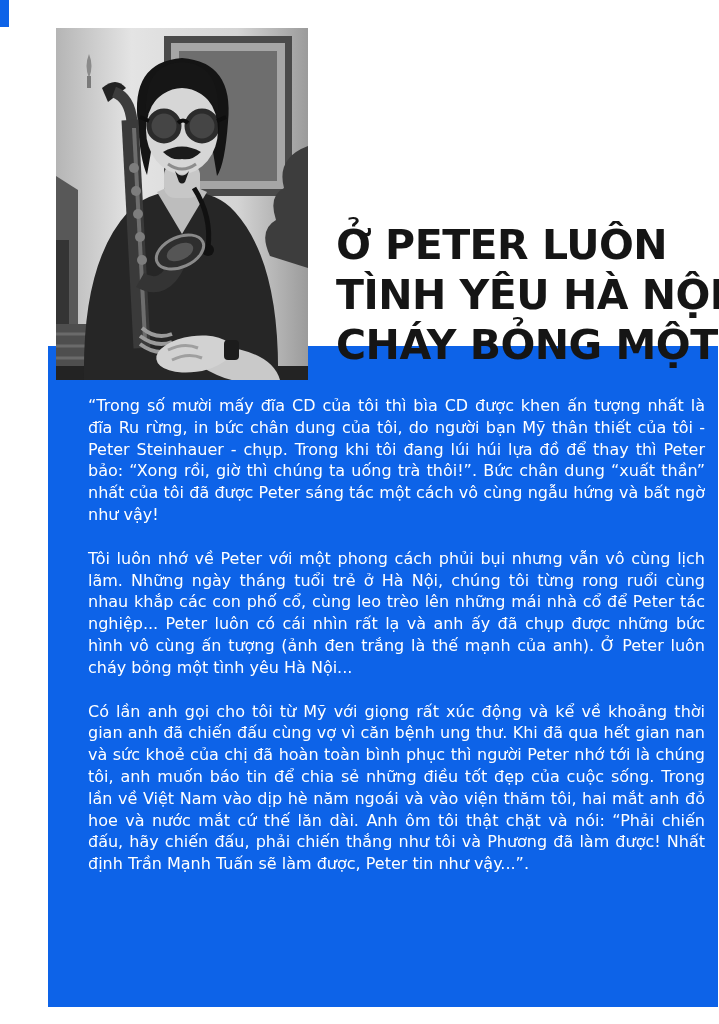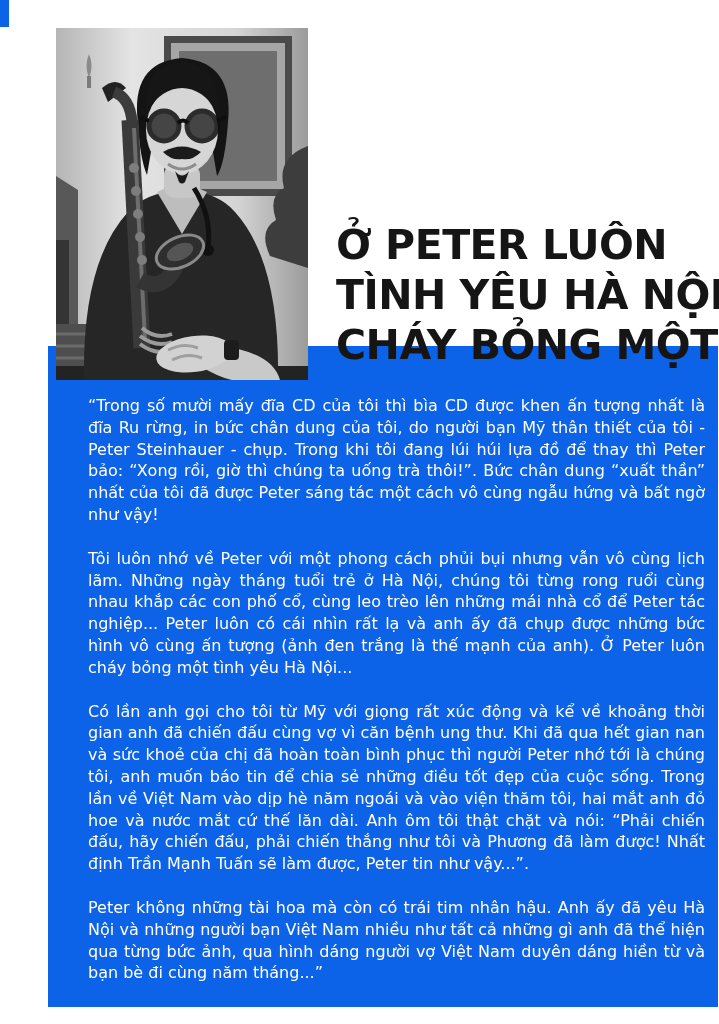--- a/index.html
+++ b/index.html
@@ -138,16 +138,15 @@
   <h1 class="headline" style="margin:16px">
     <div>Ở PETER LUÔN</div>
     <div>TÌNH YÊU HÀ NỘI</div>
     <div>CHÁY BỎNG MỘT</div>
   </h1>
 
   <div class="article-box">
     <p>“Trong số mười mấy đĩa CD của tôi thì bìa CD được khen ấn tượng nhất là đĩa Ru rừng, in bức chân dung của tôi, do người bạn Mỹ thân thiết của tôi - Peter Steinhauer - chụp. Trong khi tôi đang lúi húi lựa đồ để thay thì Peter bảo: “Xong rồi, giờ thì chúng ta uống trà thôi!”. Bức chân dung “xuất thần” nhất của tôi đã được Peter sáng tác một cách vô cùng ngẫu hứng và bất ngờ như vậy!</p>
     <p>Tôi luôn nhớ về Peter với một phong cách phủi bụi nhưng vẫn vô cùng lịch lãm. Những ngày tháng tuổi trẻ ở Hà Nội, chúng tôi từng rong ruổi cùng nhau khắp các con phố cổ, cùng leo trèo lên những mái nhà cổ để Peter tác nghiệp... Peter luôn có cái nhìn rất lạ và anh ấy đã chụp được những bức hình vô cùng ấn tượng (ảnh đen trắng là thế mạnh của anh). Ở Peter luôn cháy bỏng một tình yêu Hà Nội...</p>
     <p>Có lần anh gọi cho tôi từ Mỹ với giọng rất xúc động và kể về khoảng thời gian anh đã chiến đấu cùng vợ vì căn bệnh ung thư. Khi đã qua hết gian nan và sức khoẻ của chị đã hoàn toàn bình phục thì người Peter nhớ tới là chúng tôi, anh muốn báo tin để chia sẻ những điều tốt đẹp của cuộc sống. Trong lần về Việt Nam vào dịp hè năm ngoái và vào viện thăm tôi, hai mắt anh đỏ hoe và nước mắt cứ thế lăn dài. Anh ôm tôi thật chặt và nói: “Phải chiến đấu, hãy chiến đấu, phải chiến thắng như tôi và Phương đã làm được! Nhất định Trần Mạnh Tuấn sẽ làm được, Peter tin như vậy...”.</p>
-    <p>Peter không những tài hoa mà còn có trái tim nhân hậu. Anh ấy đã yêu Hà Nội và những người bạn Việt Nam nhiều như tất cả những gì anh đã thể hiện qua từng bức ảnh, qua hình dáng người vợ Việt Nam duyên dáng hiền từ và bạn bè đi cùng năm tháng...”</p>
   </div>
 
 </div>
 
 </body></html>

